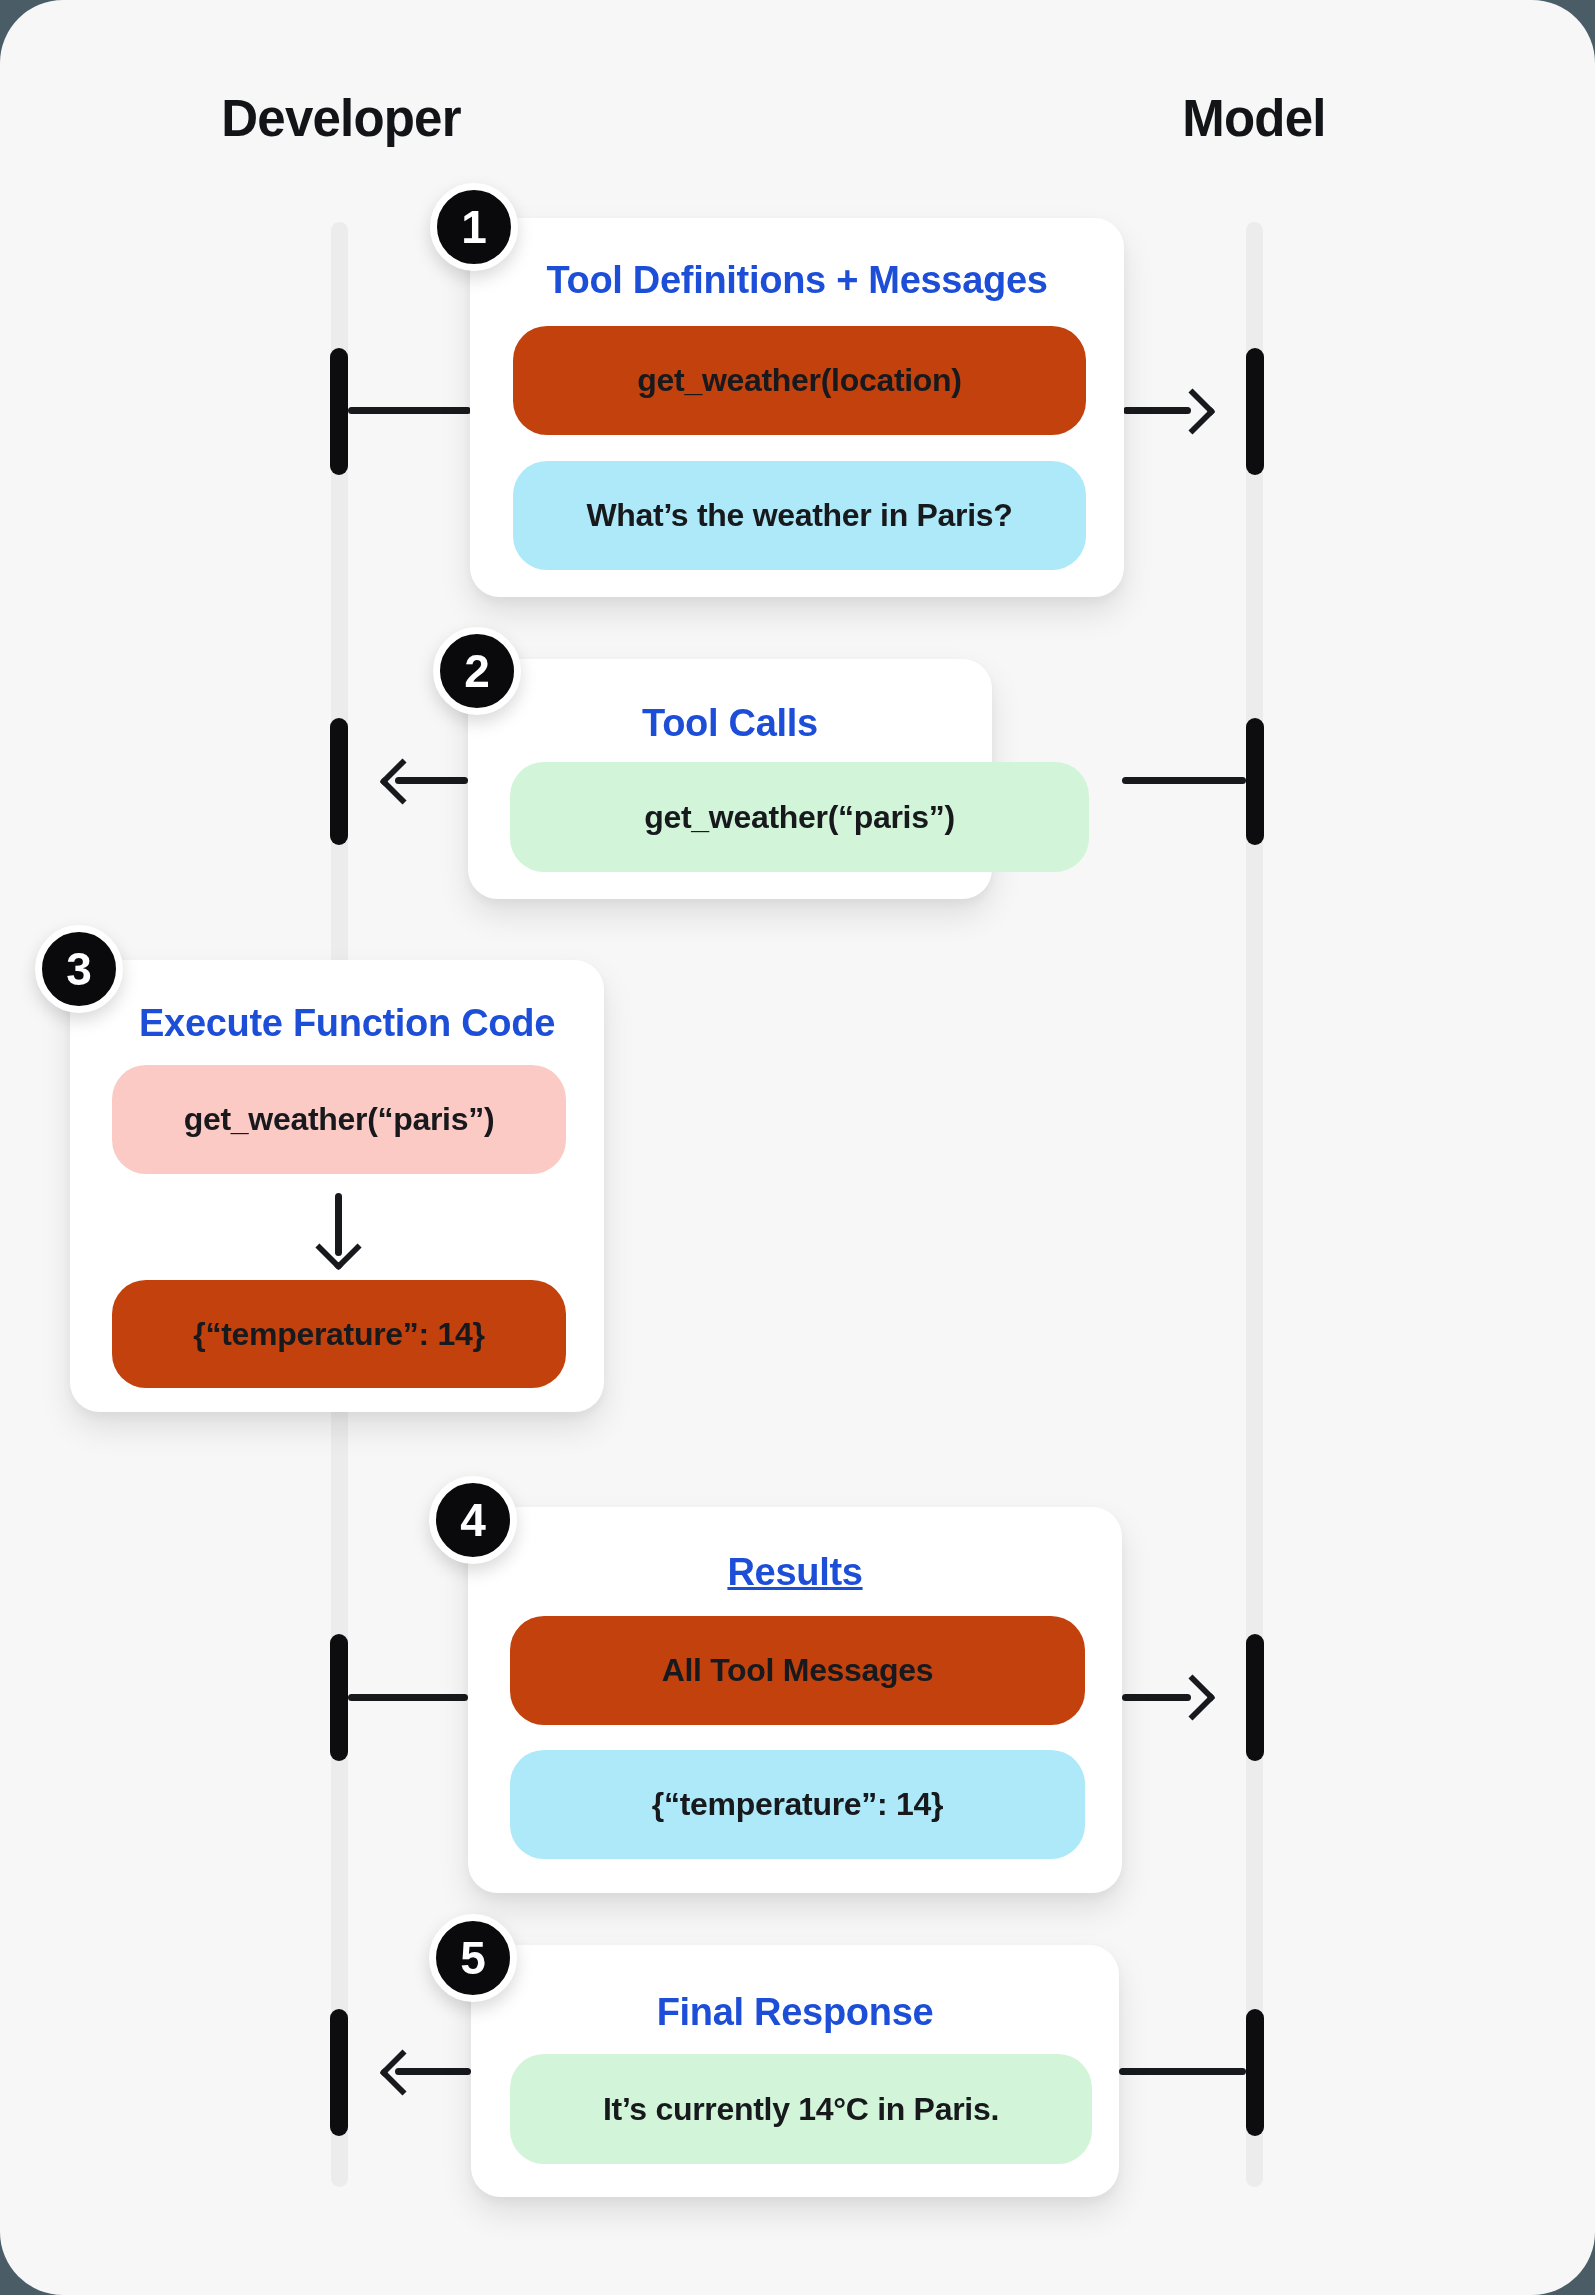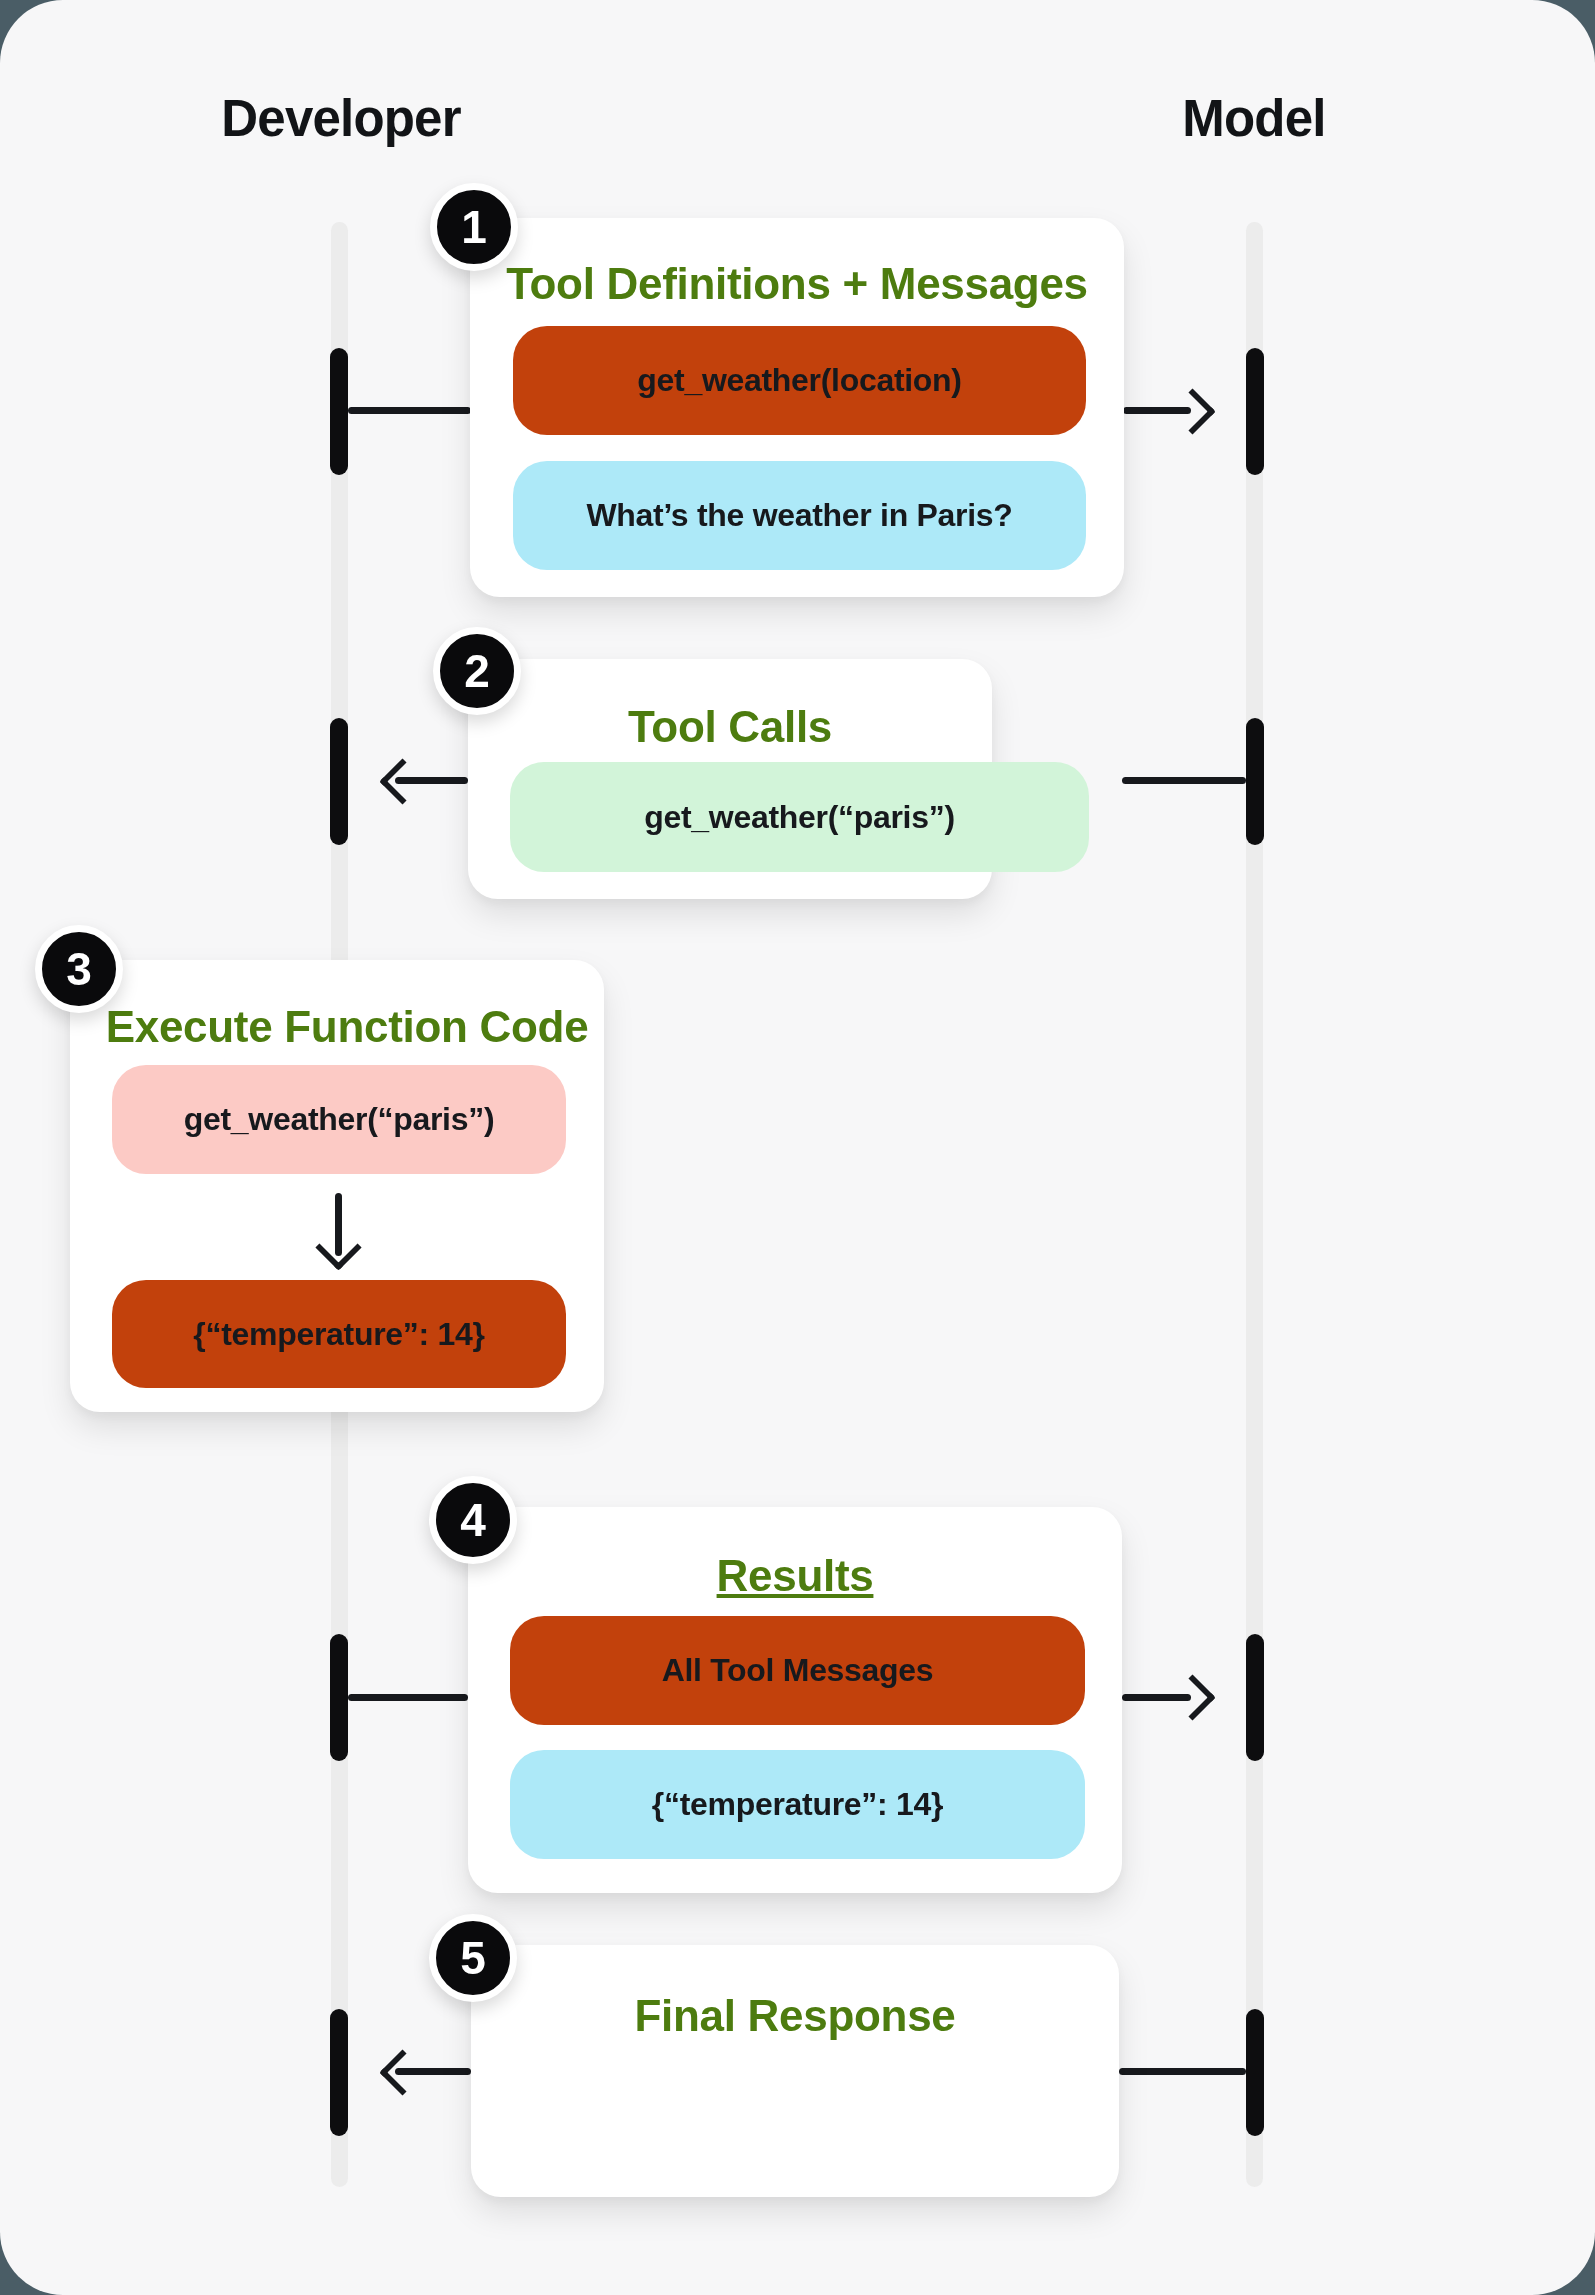--- a/index.html
+++ b/index.html
@@ -37,21 +37,21 @@
   }
   .chev.right{transform:rotate(45deg);}
   .chev.left{transform:rotate(-135deg);}
   .chev.down{transform:rotate(135deg);}
   .card{
     position:absolute;background:#ffffff;border-radius:29.5px;
     box-shadow:0 16px 32px rgba(0,0,0,0.10),0 4.2px 9.5px rgba(0,0,0,0.04);
   }
   .card-title{
     position:absolute;left:0;right:0;text-align:center;
-    font-size:44px;font-weight:700;letter-spacing:-0.3px;color:#4d7c0f;
+    font-size:38px;font-weight:700;letter-spacing:-0.3px;color:#1d4ed8;
     line-height:1.15;white-space:nowrap;
   }
   .pill{
     position:absolute;display:flex;align-items:center;justify-content:center;
     border-radius:34px;font-size:32px;font-weight:700;letter-spacing:-0.3px;
     color:#17191d;white-space:nowrap;
   }
   .pill.gray{background:#c2410c;}
   .pill.blue{background:#ade9f8;}
   .pill.green{background:#d2f4d9;}
@@ -124,17 +124,18 @@
 
   <div class="card" style="left:468px;top:1507px;width:654px;height:386px;">
     <div class="card-title" style="top:44px;text-decoration:underline;">Results</div>
     <div class="pill gray" style="left:42px;top:109px;width:575px;height:109px;">All Tool Messages</div>
     <div class="pill blue" style="left:42px;top:243px;width:575px;height:109px;">{“temperature”: 14}</div>
   </div>
   <div class="badge" style="left:429px;top:1476px;">4</div>
 
   <div class="card" style="left:471px;top:1945px;width:648px;height:252px;">
     <div class="card-title" style="top:46px;">Final Response</div>
+    <div class="pill green" style="left:39px;top:109px;width:582px;height:110px;">It’s currently 14°C in Paris.</div>
   </div>
   <div class="badge" style="left:429px;top:1914px;">5</div>
 
 </div>
 
 
 </body></html>

